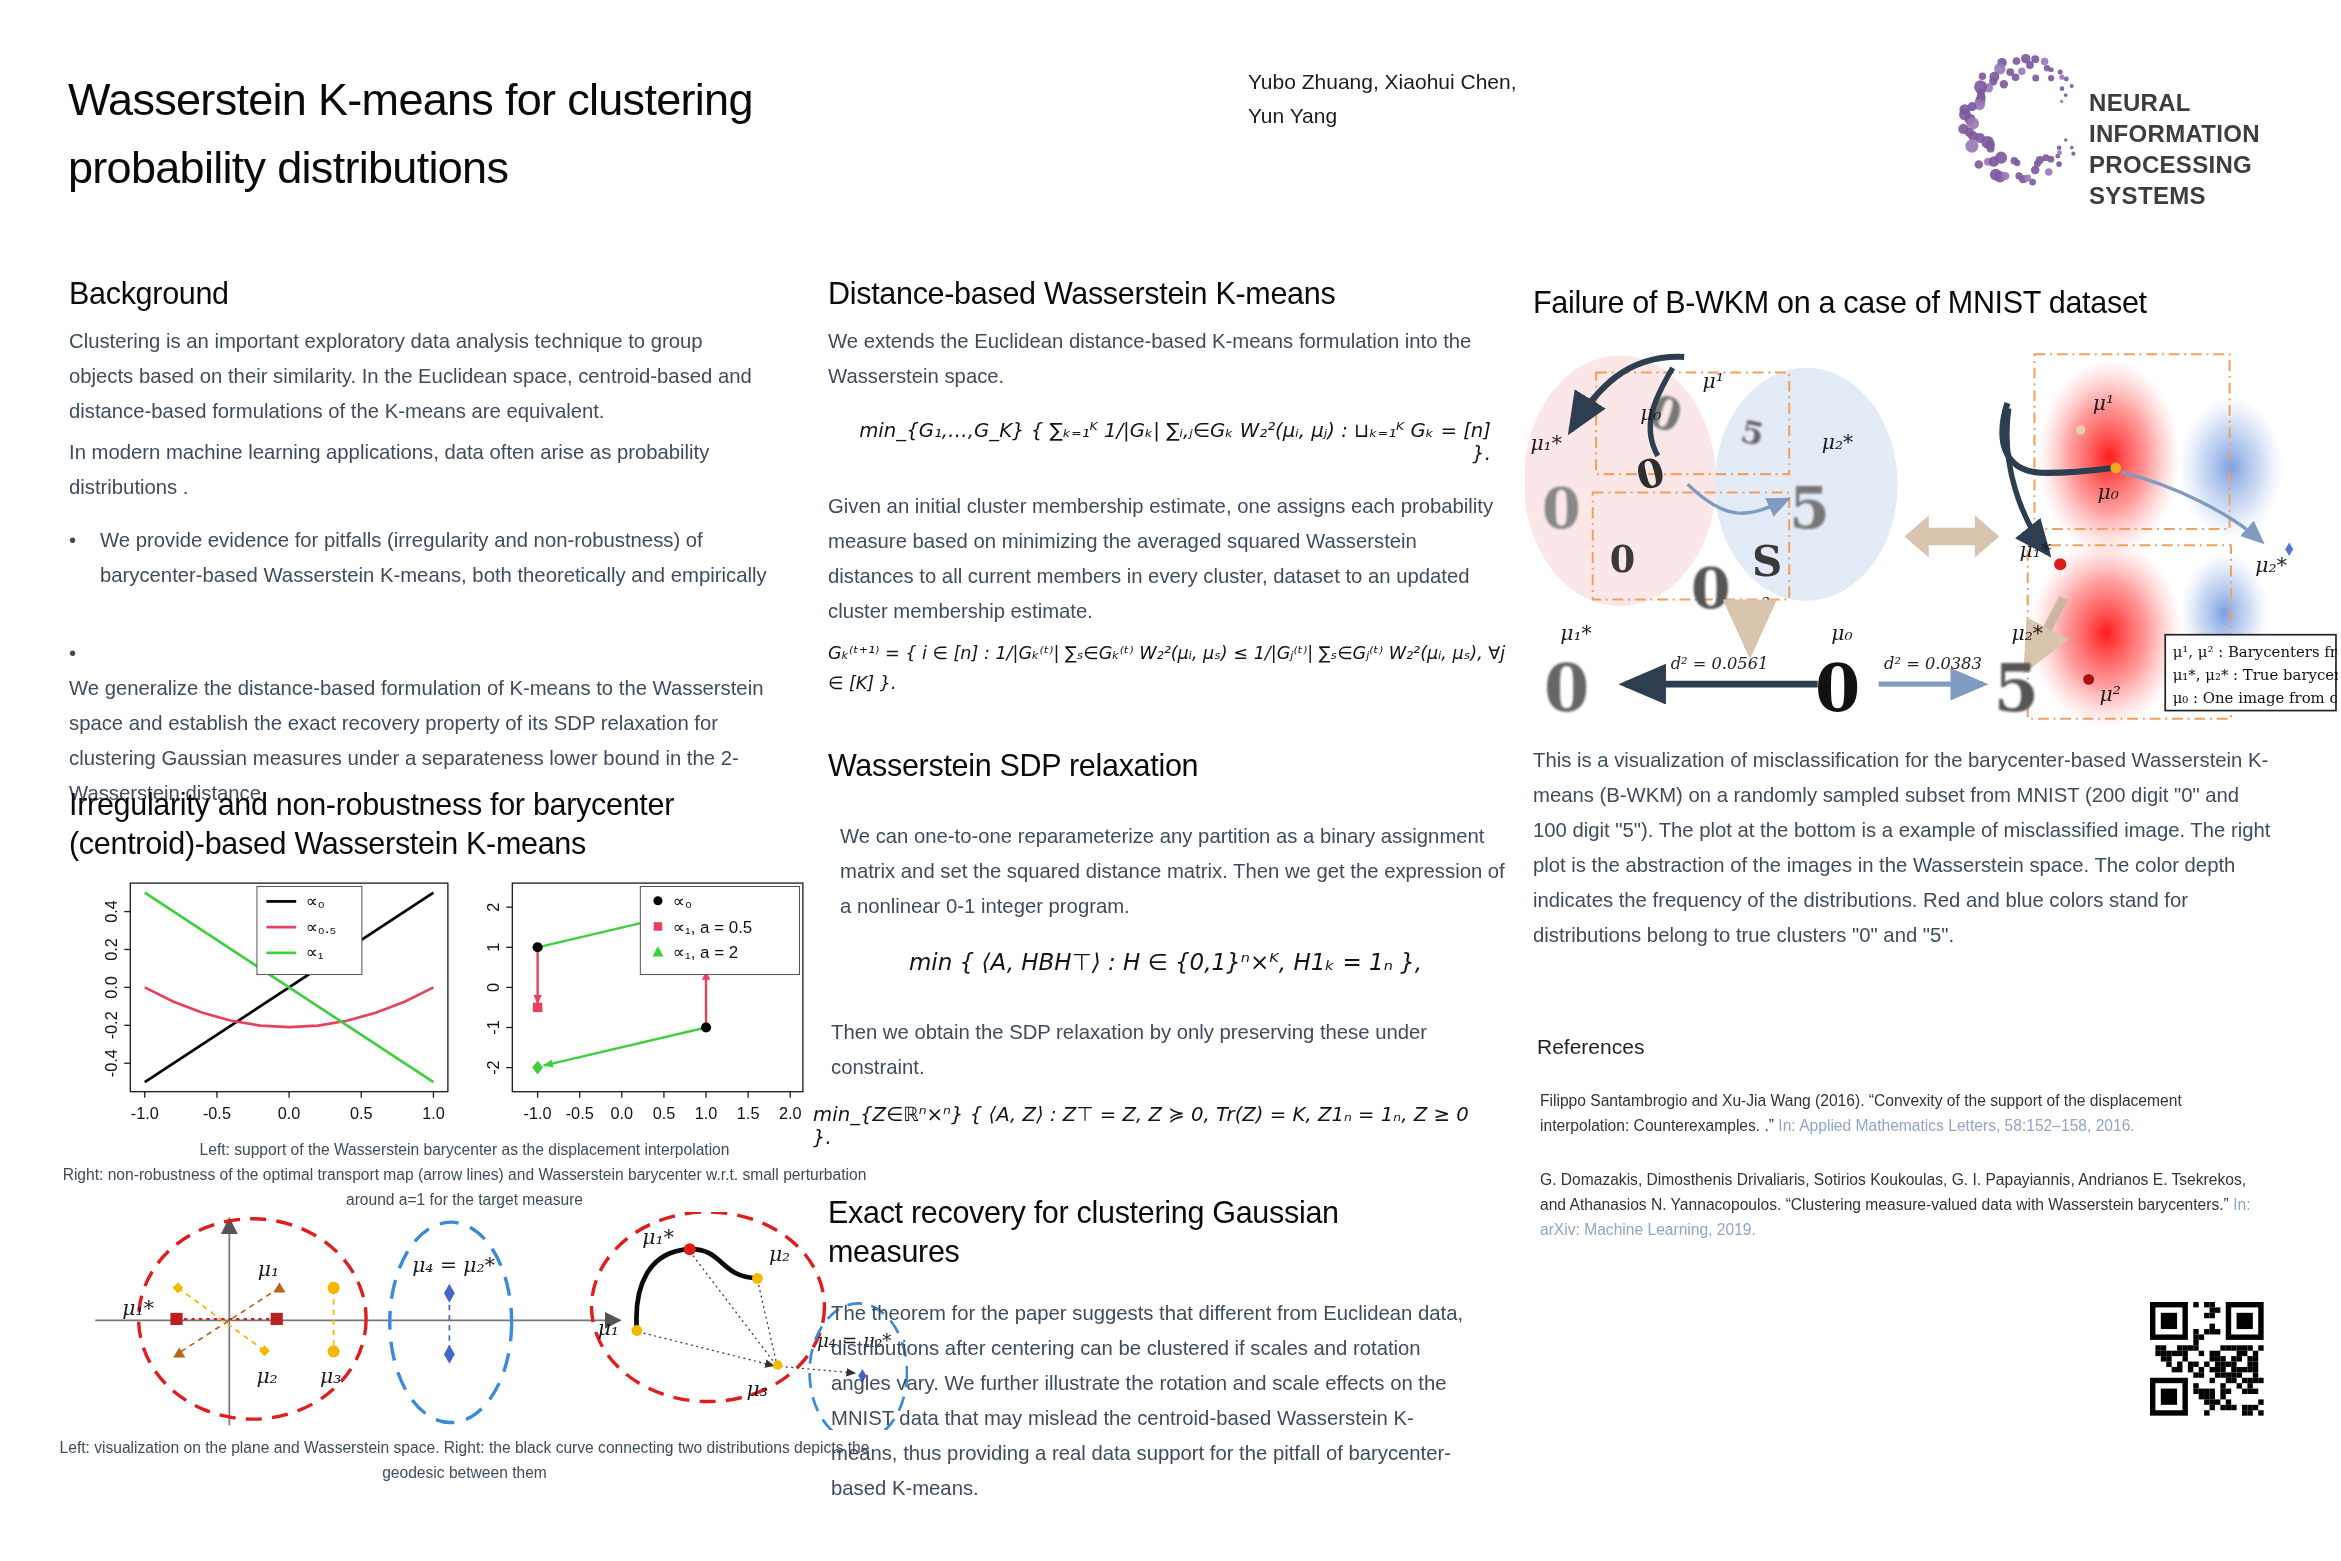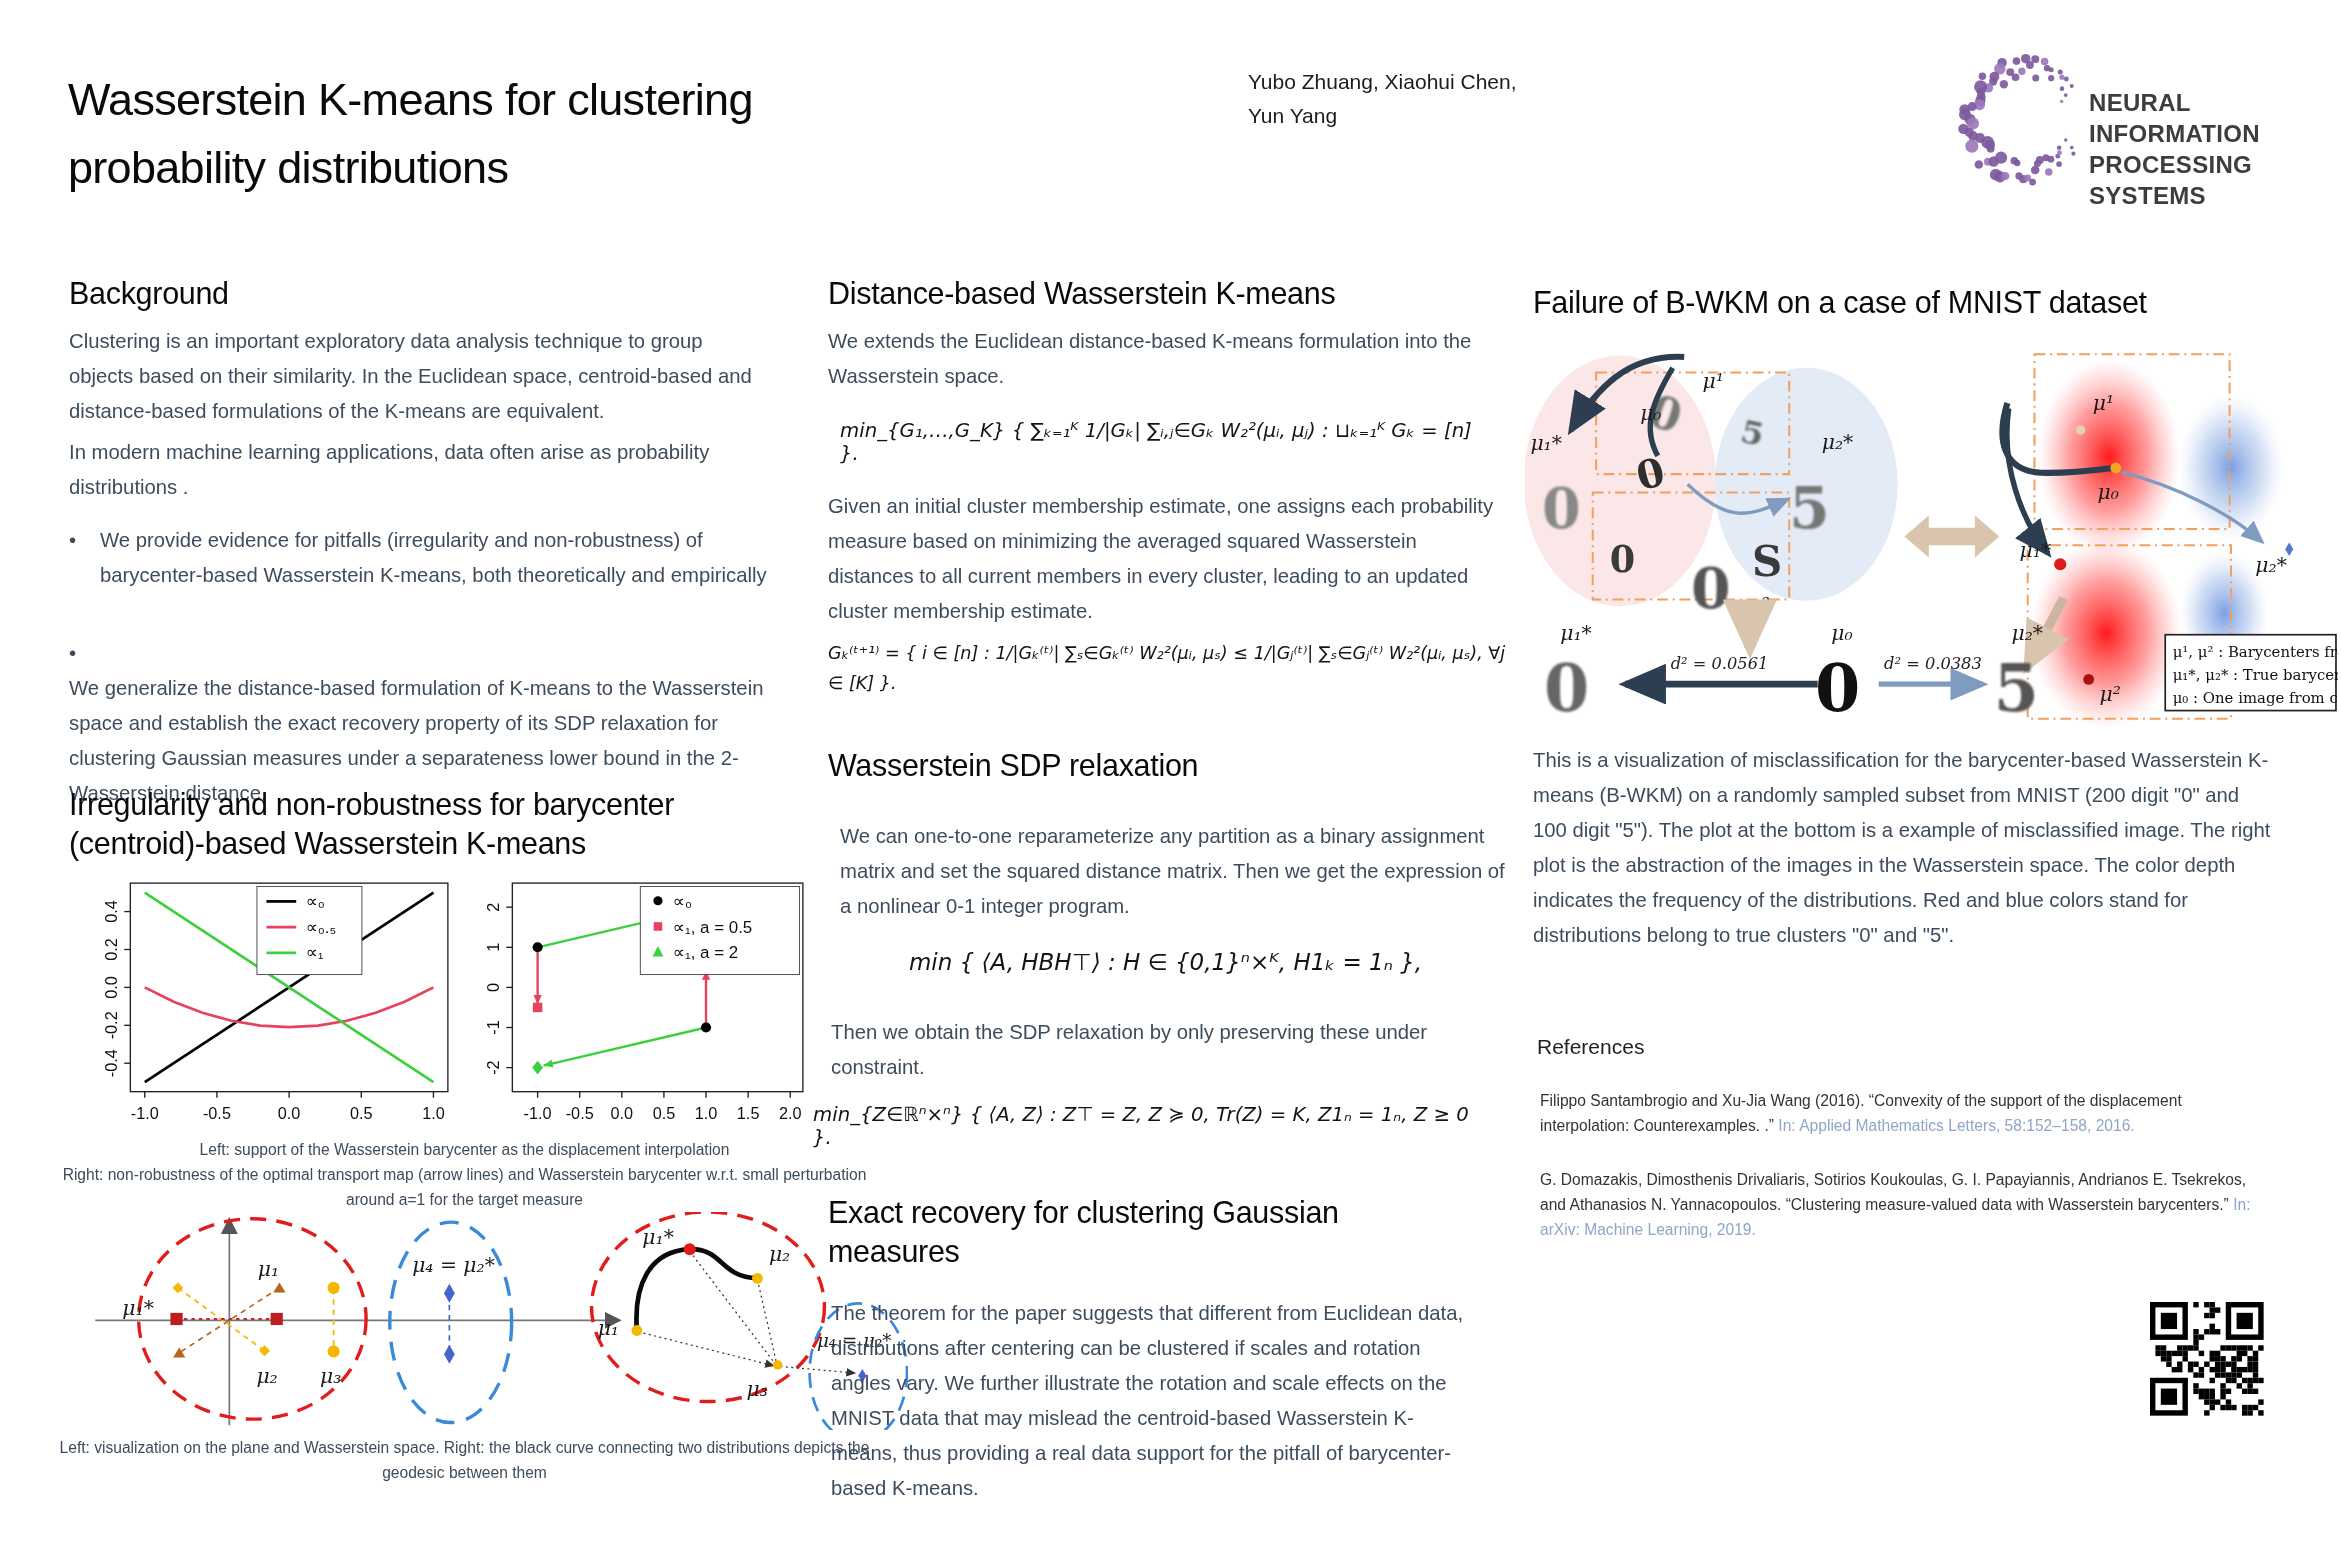--- a/index.html
+++ b/index.html
@@ -278,22 +278,22 @@
     <polygon points="1133,232 1139,242 1133,252 1127,242" fill="#4466cc"></polygon>
   </svg>
 
   <div class="abs caption" style="left:41px;top:1435px;width:847px;">
     <div>Left: visualization on the plane and Wasserstein space. Right: the black curve connecting two distributions depicts the</div>
     <div>geodesic between them</div>
   </div>
 
   <div class="abs h2" style="left:828px;top:274px;">Distance-based Wasserstein K-means</div>
   <div class="abs body-text" style="left:828px;top:324px;width:664px;">We extends the Euclidean distance-based K-means formulation into the Wasserstein space.</div>
-  <div class="abs formula" style="left:840px;top:419px;width:651px;font-size:19.7px;text-align:left;">min_{G₁,…,G_K} { ∑ₖ₌₁ᴷ 1/|Gₖ| ∑ᵢ,ⱼ∈Gₖ W₂²(μᵢ, μⱼ) : ⊔ₖ₌₁ᴷ Gₖ = [n] }.</div>
-  <div class="abs body-text" style="left:828px;top:489px;width:671px;">Given an initial cluster membership estimate, one assigns each probability measure based on minimizing the averaged squared Wasserstein distances to all current members in every cluster, leading to an updated cluster membership estimate.</div>
+  <div class="abs formula" style="left:840px;top:419px;width:651px;font-size:19.7px;text-align:right;">min_{G₁,…,G_K} { ∑ₖ₌₁ᴷ 1/|Gₖ| ∑ᵢ,ⱼ∈Gₖ W₂²(μᵢ, μⱼ) : ⊔ₖ₌₁ᴷ Gₖ = [n] }.</div>
+  <div class="abs body-text" style="left:828px;top:489px;width:671px;">Given an initial cluster membership estimate, one assigns each probability measure based on minimizing the averaged squared Wasserstein distances to all current members in every cluster, dataset to an updated cluster membership estimate.</div>
   <div class="abs formula" style="left:828px;top:638px;width:678px;font-size:17.6px;line-height:30px;">Gₖ⁽ᵗ⁺¹⁾ = { i ∈ [n] : 1/|Gₖ⁽ᵗ⁾| ∑ₛ∈Gₖ⁽ᵗ⁾ W₂²(μᵢ, μₛ) ≤ 1/|Gⱼ⁽ᵗ⁾| ∑ₛ∈Gⱼ⁽ᵗ⁾ W₂²(μᵢ, μₛ),  ∀j ∈ [K] }.</div>
 
   <div class="abs h2" style="left:828px;top:746px;text-align:center;">Wasserstein SDP relaxation</div>
   <div class="abs body-text" style="left:840px;top:819px;width:671px;">We can one-to-one reparameterize any partition as a binary assignment matrix and set the squared distance matrix. Then we get the expression of a nonlinear 0-1 integer program.</div>
   <div class="abs formula" style="left:840px;top:949px;width:651px;font-size:23px;text-align:center;">min { ⟨A, HBH⊤⟩ : H ∈ {0,1}ⁿ×ᴷ, H1ₖ = 1ₙ },</div>
   <div class="abs body-text" style="left:831px;top:1015px;width:671px;">Then we obtain the SDP relaxation by only preserving these under constraint.</div>
   <div class="abs formula" style="left:813px;top:1103px;width:678px;font-size:19.7px;">min_{Z∈ℝⁿ×ⁿ} { ⟨A, Z⟩ : Z⊤ = Z, Z ≽ 0, Tr(Z) = K, Z1ₙ = 1ₙ, Z ≥ 0 }.</div>
 
   <div class="abs h2" style="left:828px;top:1193px;width:610px;">
     <div>Exact recovery for clustering Gaussian</div>

